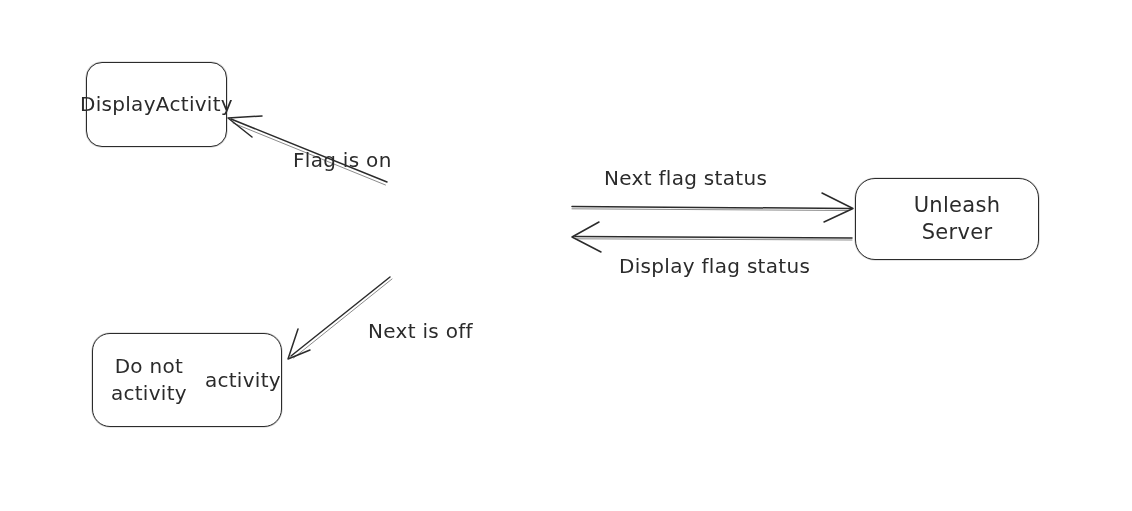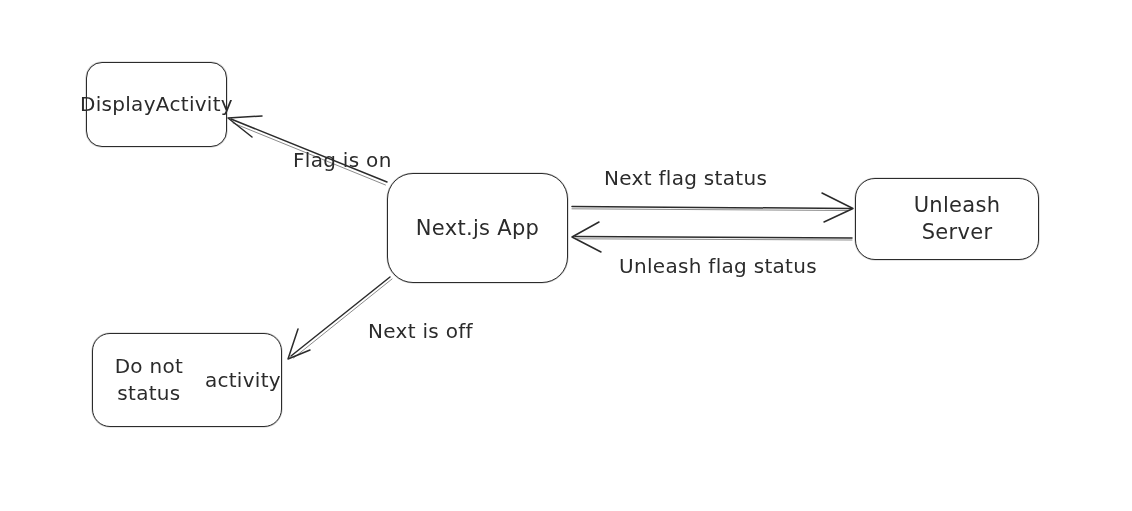--- a/index.html
+++ b/index.html
@@ -84,34 +84,31 @@
       <path class="ghost" d="M392,279 L293.5,358"></path>
       <path class="head" d="M310,350 L288,359 L298,329"></path>
     </g>
   </svg>
 
   <div class="node" style="left:86px;top:62px;width:141px;height:85px;border-radius:16px;">
     <span>Display</span>
     <span>Activity</span>
   </div>
 
-  <div class="node" style="left:387px;top:173px;width:181px;height:110px;border-radius:26px;font-size:21px;">
-    <span>Next.js App</span>
-  </div>
 
   <div class="node" style="left:855px;top:178px;width:184px;height:82px;border-radius:20px;font-size:21px;padding-left:20px;">
     <span>Unleash Server</span>
   </div>
 
   <div class="node" style="left:92px;top:333px;width:190px;height:94px;border-radius:18px;">
-    <span>Do not status</span>
+    <span>Do not activity</span>
     <span>activity</span>
   </div>
 
   <div class="edge-label" style="left:293px;top:104px;margin-top:44px;">Flag is on</div>
 
   <div class="edge-label" style="left:604px;top:166px;">Next flag status</div>
 
-  <div class="edge-label" style="left:619px;top:254px;">Unleash flag status</div>
+  <div class="edge-label" style="left:619px;top:254px;">Display flag status</div>
 
   <div class="edge-label" style="left:368px;top:319px;">Next is off</div>
 
 </div>
 
 </body></html>

